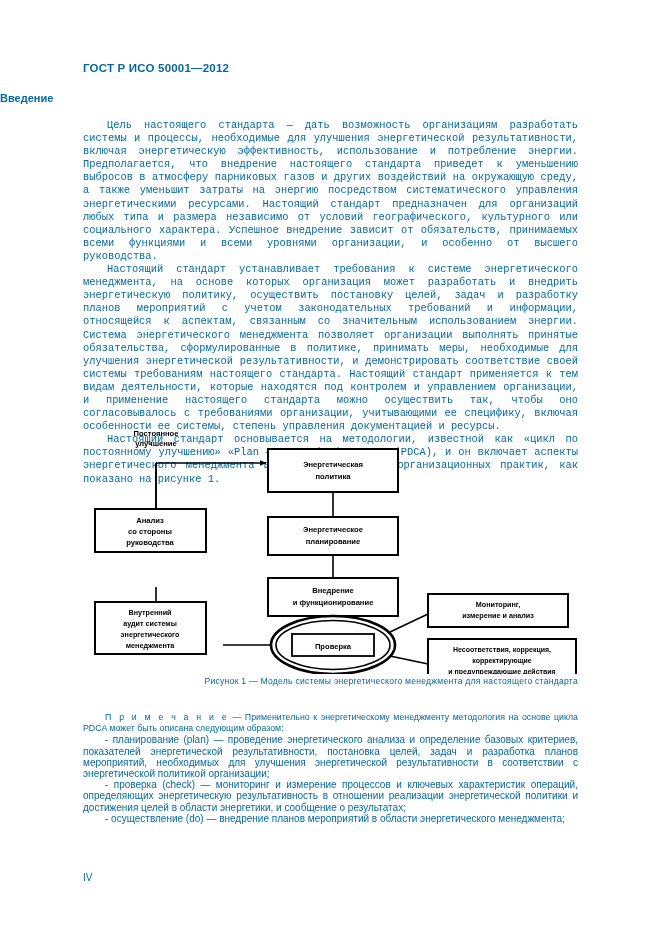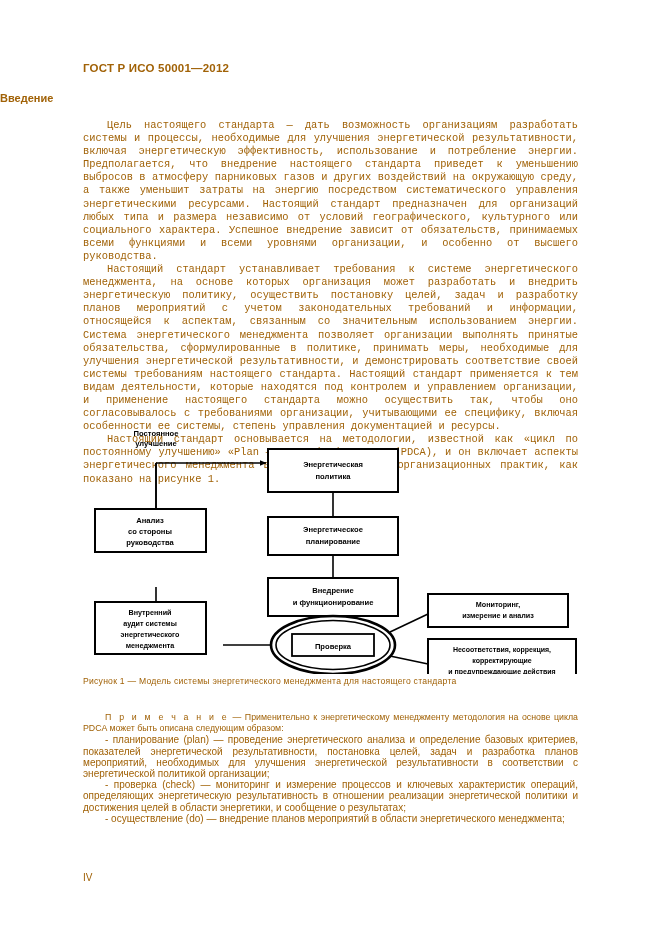--- a/index.html
+++ b/index.html
@@ -6,21 +6,21 @@
     margin: 0;
     padding: 0;
     background: #ffffff;
   }
   .page {
     position: relative;
     width: 661px;
     height: 936px;
     background: #ffffff;
     font-family: "Liberation Sans", sans-serif;
-    color: #a16207;
+    color: #0369a1;
     overflow: hidden;
   }
   .header-std {
     position: absolute;
     left: 83px;
     top: 62px;
     font-size: 11.5px;
     font-weight: bold;
     letter-spacing: 0.2px;
     white-space: nowrap;
@@ -57,21 +57,21 @@
     top: 424px;
     width: 495px;
     height: 250px;
   }
   .fig-svg { display: block; }
   .fig-caption {
     position: absolute;
     left: 83px;
     top: 676px;
     width: 495px;
-    text-align: left;
+    text-align: right;
     font-size: 8.6px;
     letter-spacing: 0.25px;
   }
   
   .note-block {
     position: absolute;
     left: 83px;
     top: 712px;
     width: 495px;
   }

